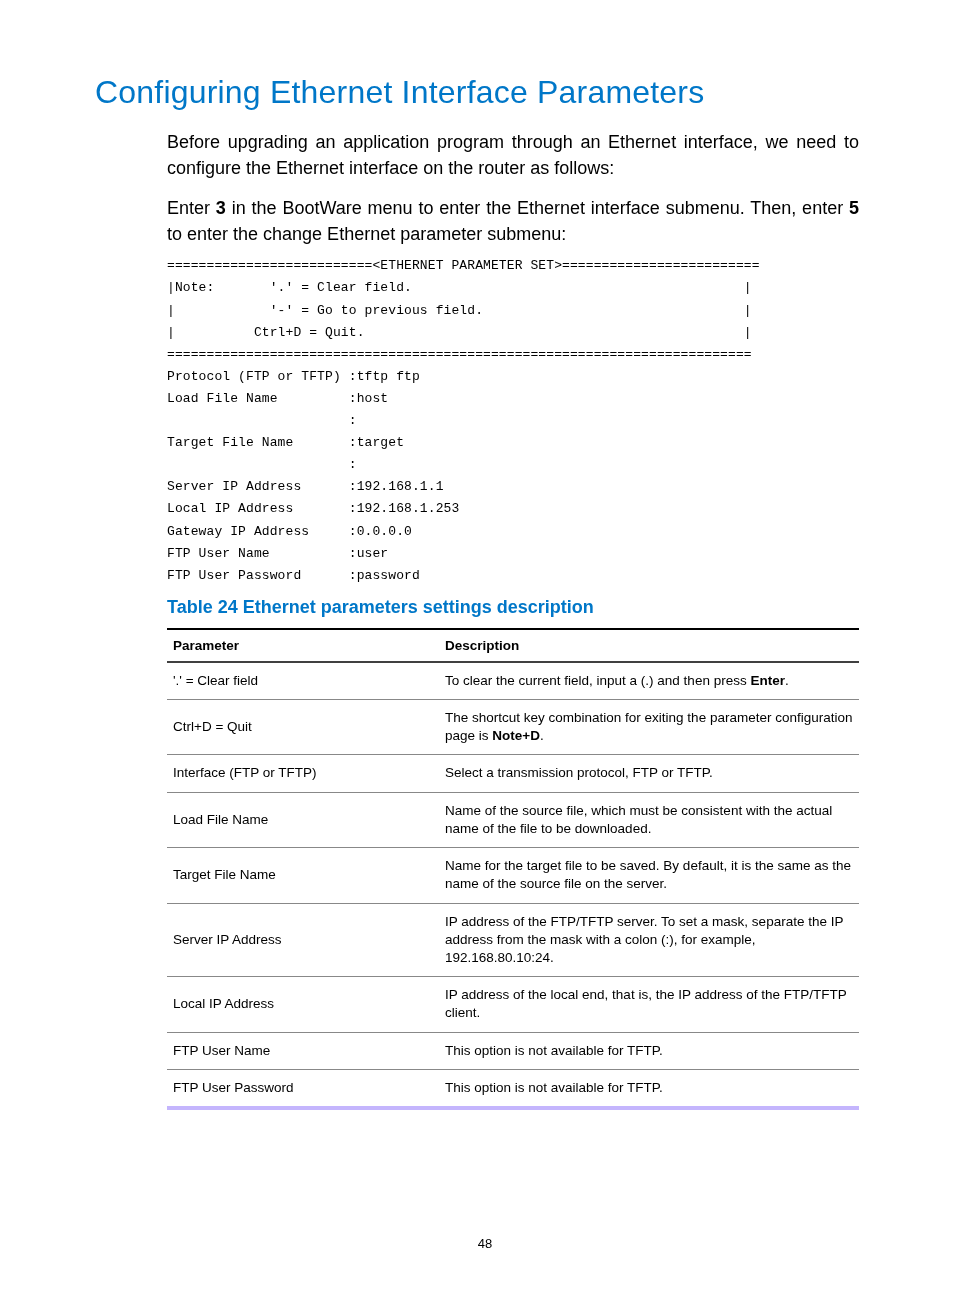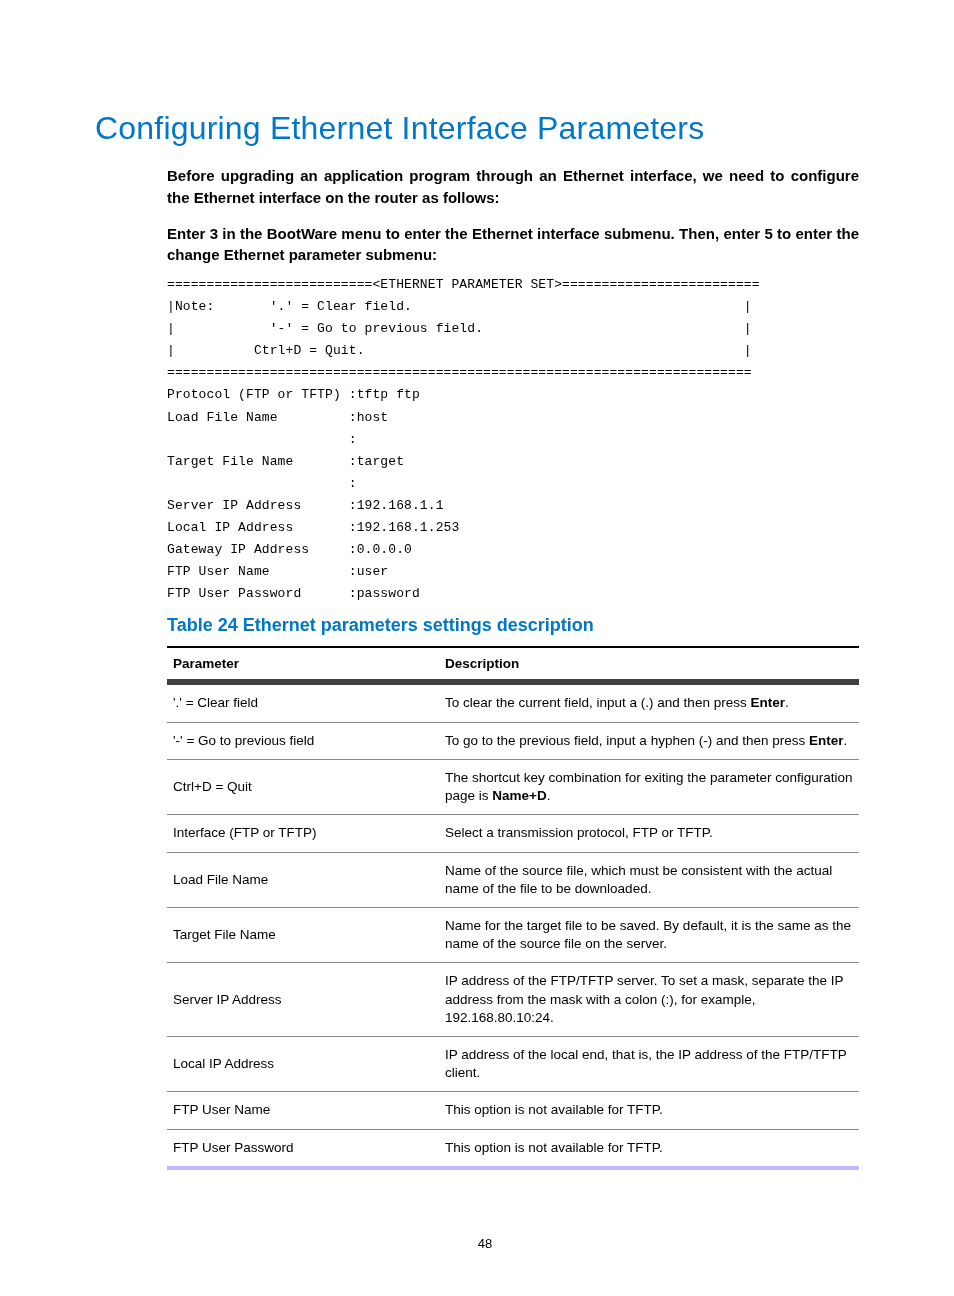--- a/index.html
+++ b/index.html
@@ -7,41 +7,40 @@
     margin: 0;
     padding: 0;
     font-family: Arial, Helvetica, sans-serif;
     background: #fff;
     color: #000;
   }
   .page {
     width: 954px;
     height: 1296px;
     margin: 0 auto;
-    padding: 110px 95px 0 95px;
+    padding: 74px 95px 0 95px;
     box-sizing: border-box;
     position: relative;
   }
   h1.title {
     font-family: Arial, Helvetica, sans-serif;
     font-weight: 300;
     color: #0077c8;
     font-size: 32px;
     margin: 0 0 18px 0;
     letter-spacing: 0.2px;
   }
   .content-indent {
     margin-left: 72px;
   }
   p.body {
-    font-size: 15px;
+    font-size: 18px;
     line-height: 1.45;
     margin: 0 0 14px 0;
     text-align: justify;
-    font-weight: bold;
   }
   p.body-last {
     margin-bottom: 8px;
   }
   pre.code {
     font-family: Liberation Mono, monospace;
     font-size: 13px;
     line-height: 1.7;
     white-space: pre;
     margin: 0 0 10px 0;
@@ -53,21 +52,21 @@
     font-weight: bold;
     margin: 2px 0 10px 0;
   }
   table.param-table {
     width: 100%;
     border-collapse: collapse;
     font-size: 13.5px;
   }
   table.param-table thead tr {
     border-top: 2px solid #000;
-    border-bottom: 6px solid #404040;
+    border-bottom: 2px solid #404040;
   }
   table.param-table th {
     text-align: left;
     font-weight: bold;
     padding: 8px 6px;
   }
   table.param-table td {
     padding: 9px 6px;
     vertical-align: middle;
     line-height: 1.35;
@@ -130,26 +129,22 @@
           <th>Parameter</th>
           <th>Description</th>
         </tr>
       </thead>
       <tbody>
         <tr>
           <td>'.' = Clear field</td>
           <td><span>To clear the current field, input a (.) and then press </span><b>Enter</b><span>.</span></td>
         </tr>
         <tr>
-          <td>'-' = Go to previous field</td>
-          <td><span>To go to the previous field, input a hyphen (-) and then press </span><b>Enter</b><span>.</span></td>
-        </tr>
-        <tr>
           <td>Ctrl+D = Quit</td>
-          <td><span>The shortcut key combination for exiting the parameter configuration page is </span><b>Name+D</b><span>.</span></td>
+          <td><span>The shortcut key combination for exiting the parameter configuration page is </span><b>Note+D</b><span>.</span></td>
         </tr>
         <tr>
           <td>Interface (FTP or TFTP)</td>
           <td><span>Select a transmission protocol, FTP or TFTP.</span></td>
         </tr>
         <tr>
           <td>Load File Name</td>
           <td><span>Name of the source file, which must be consistent with the actual name of the file to be downloaded.</span></td>
         </tr>
         <tr>

